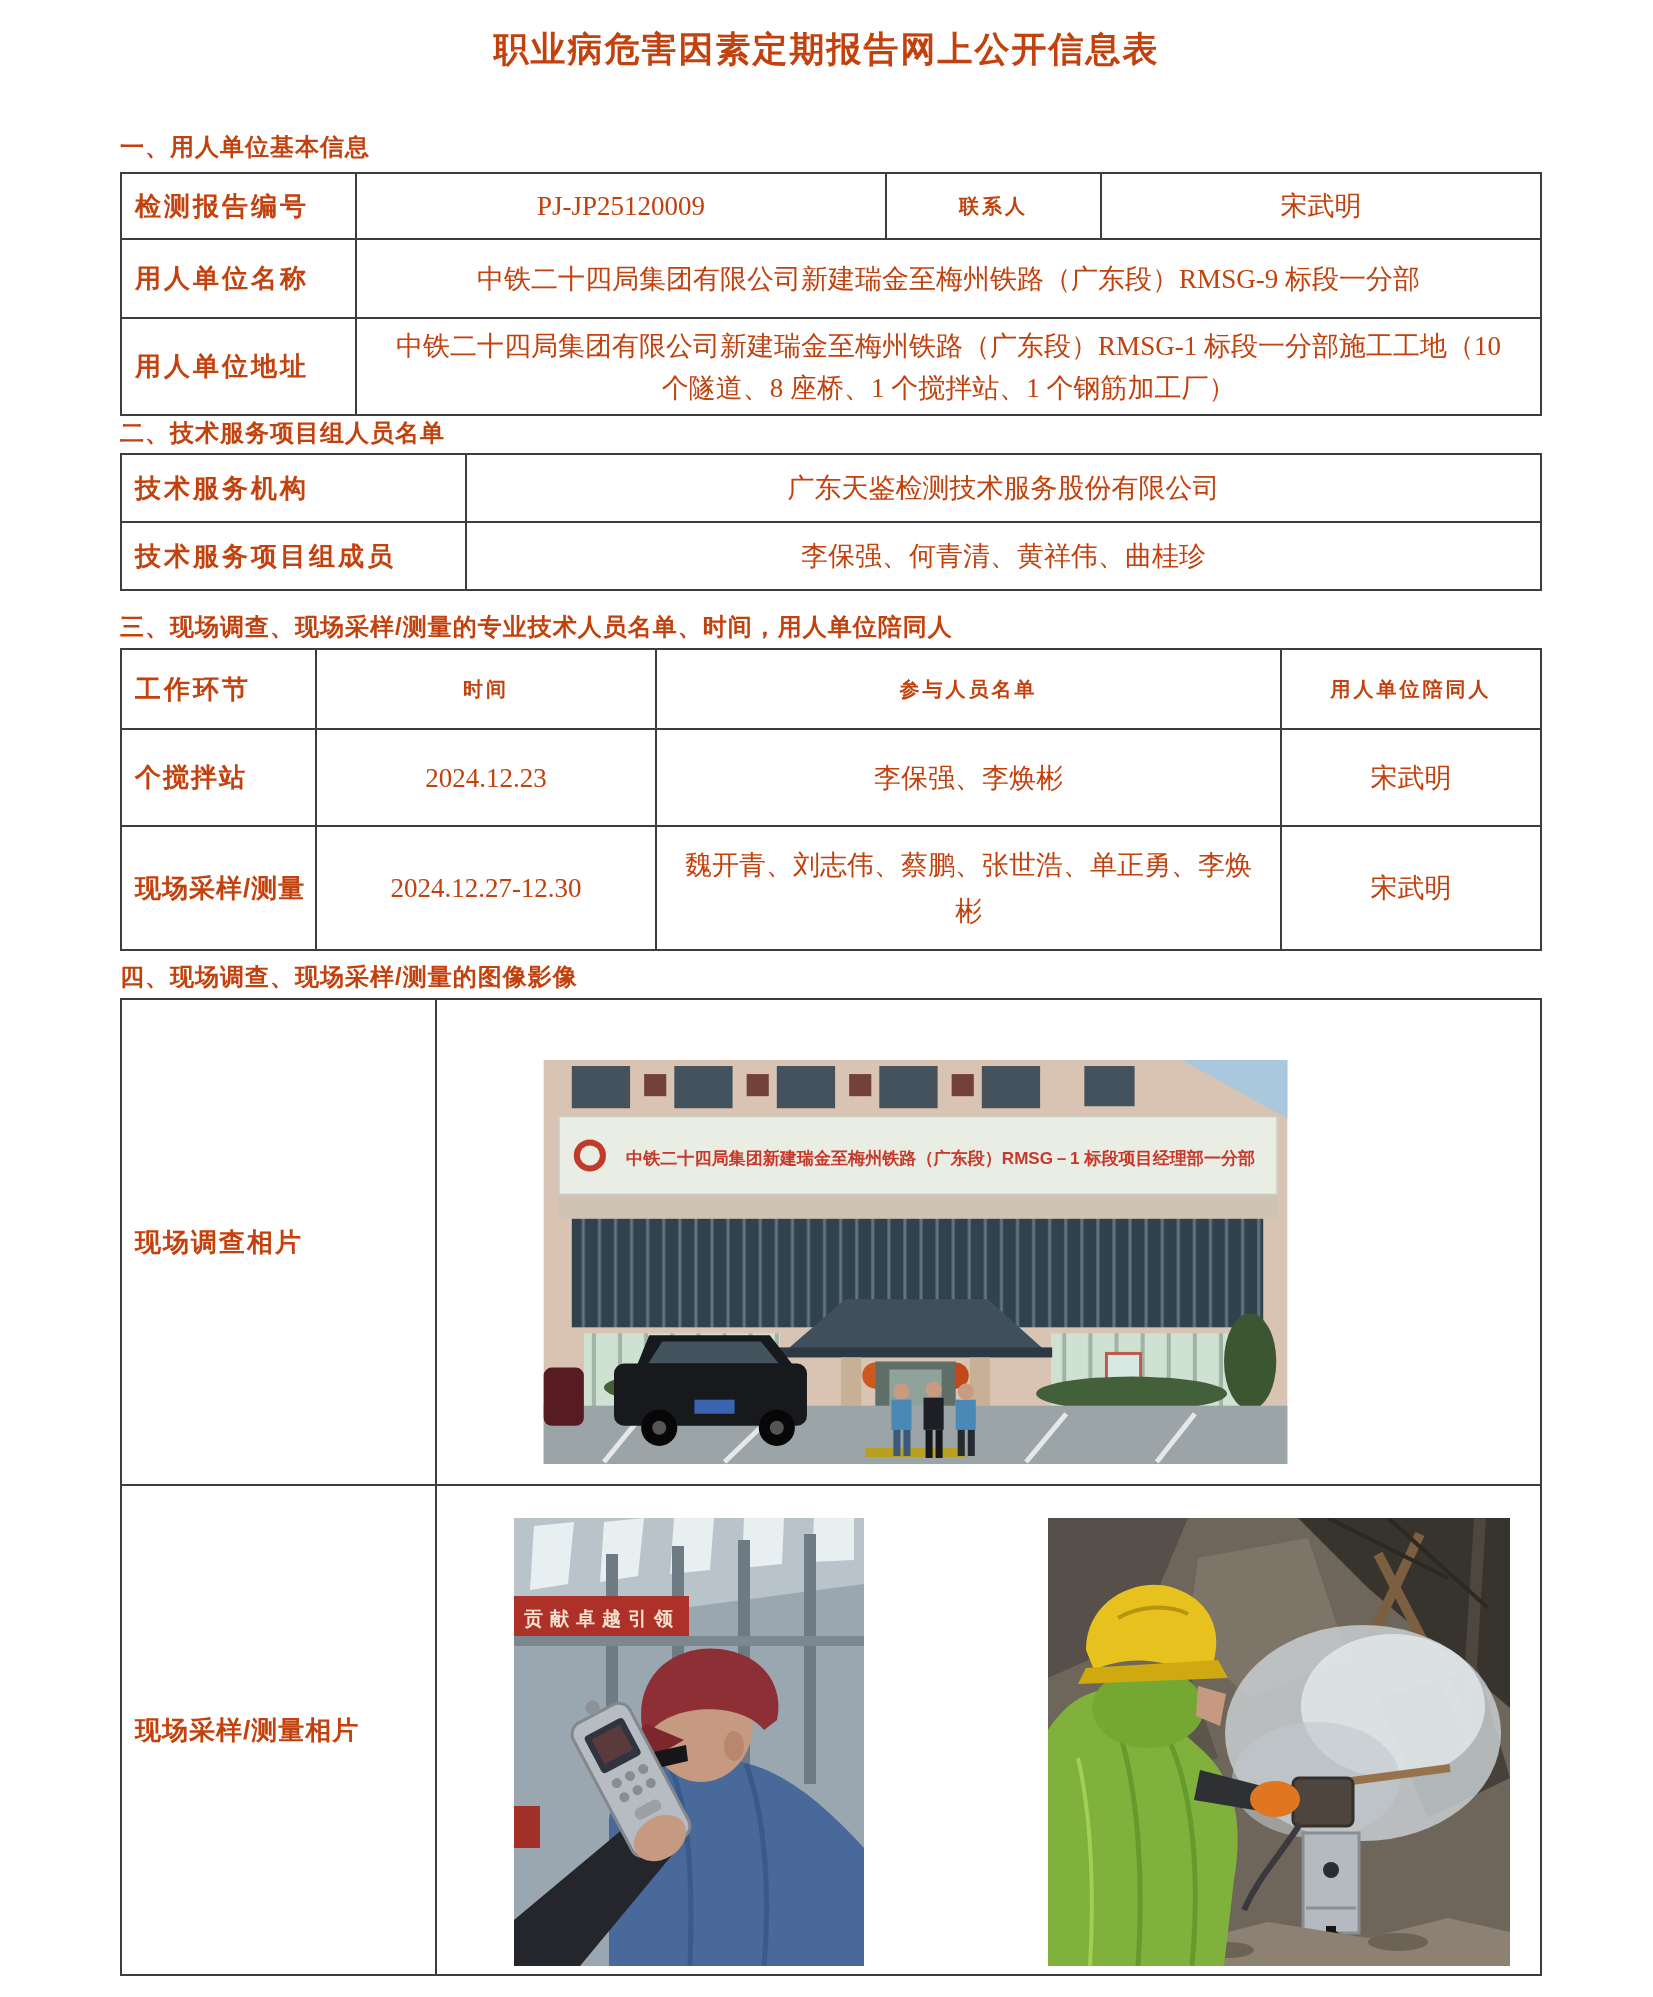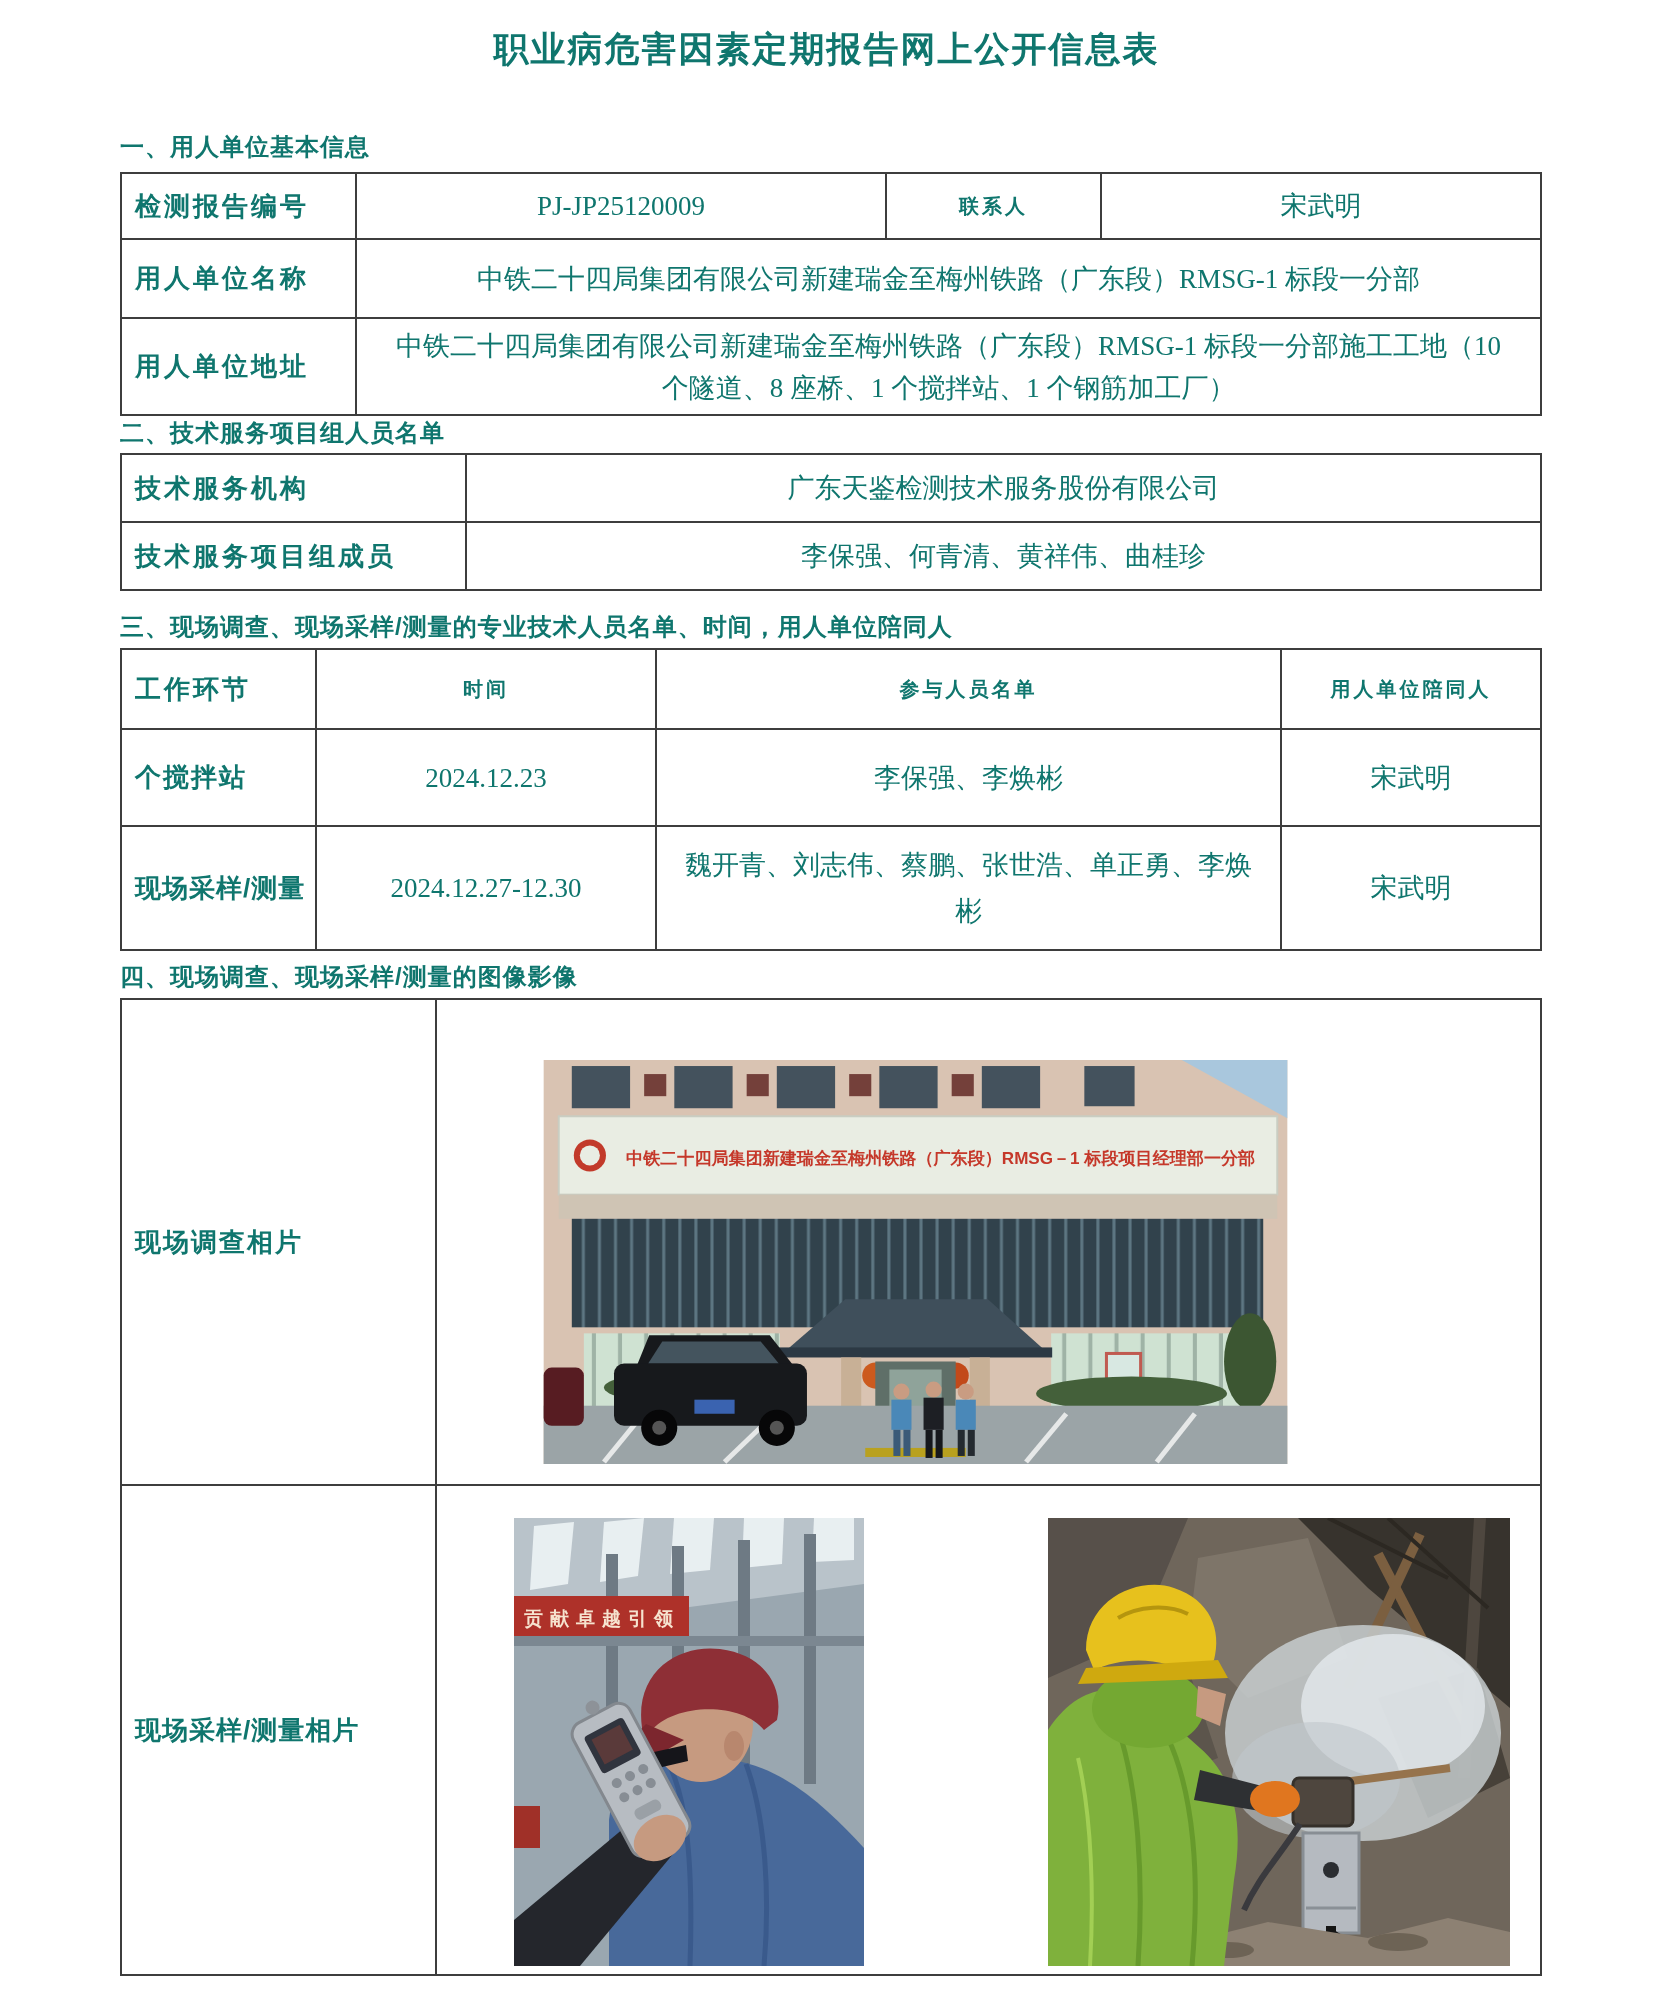--- a/index.html
+++ b/index.html
@@ -1,17 +1,17 @@
 <!DOCTYPE html>
 <html><head>
 <meta charset="utf-8">
 <style>
   html,body{margin:0;padding:0;background:#ffffff;}
   .page{position:relative;width:1653px;height:1997px;background:#ffffff;overflow:hidden;
-        font-family:"Liberation Serif", serif;color:#0f766e;}
+        font-family:"Liberation Serif", serif;color:#c2410c;}
   .abs{position:absolute;}
   .doc-title{left:0;top:26px;width:1653px;text-align:center;
              font-family:"Liberation Sans", sans-serif;font-weight:bold;
              font-size:35px;letter-spacing:2px;}
   .sec-heading{left:120px;width:1420px;font-family:"Liberation Sans", sans-serif;
                font-weight:bold;font-size:24px;letter-spacing:1px;white-space:nowrap;}
   table.doc{border-collapse:collapse;table-layout:fixed;width:1420px;}
   table.doc td{border:2px solid #3d3d3d;vertical-align:middle;overflow:hidden;}
   td.lab{font-family:"Liberation Sans", sans-serif;font-weight:bold;font-size:26px;
          letter-spacing:3px;text-align:left;padding-left:13px;}
@@ -40,21 +40,21 @@
       </colgroup>
     <tbody>
         <tr>
       <td class="lab" style="height:62px;">检测报告编号</td>
       <td class="val">PJ-JP25120009</td>
       <td class="lab-c">联系人</td>
       <td class="val">宋武明</td>
     </tr>
     <tr>
       <td class="lab" style="height:75px;">用人单位名称</td>
-      <td class="val" colspan="3">中铁二十四局集团有限公司新建瑞金至梅州铁路（广东段）RMSG-1 标段一分部</td>
+      <td class="val" colspan="3">中铁二十四局集团有限公司新建瑞金至梅州铁路（广东段）RMSG-9 标段一分部</td>
     </tr>
     <tr>
       <td class="lab" style="height:93px;">用人单位地址</td>
       <td class="val" colspan="3" style="padding:0 36px;text-align:center;">中铁二十四局集团有限公司新建瑞金至梅州铁路（广东段）RMSG-1 标段一分部施工工地（10 个隧道、8 座桥、1 个搅拌站、1 个钢筋加工厂）</td>
     </tr>
   </tbody>
     </table>
 
   <div class="abs sec-heading" style="top:417px;">二、技术服务项目组人员名单</div>
   <table class="doc abs" style="left:120px;top:453px;">

